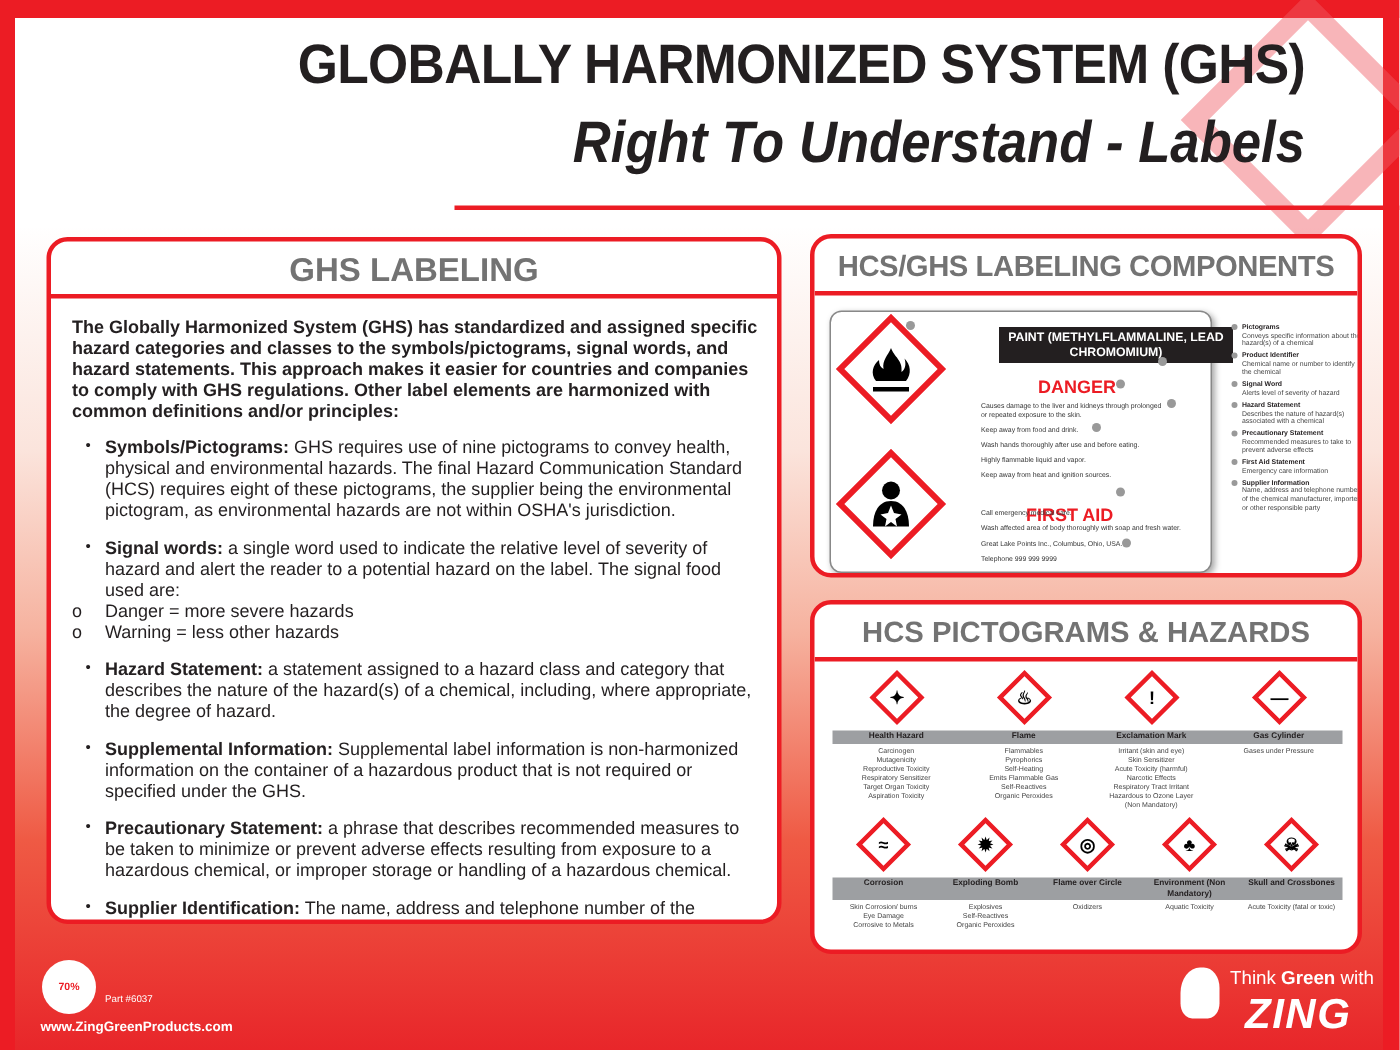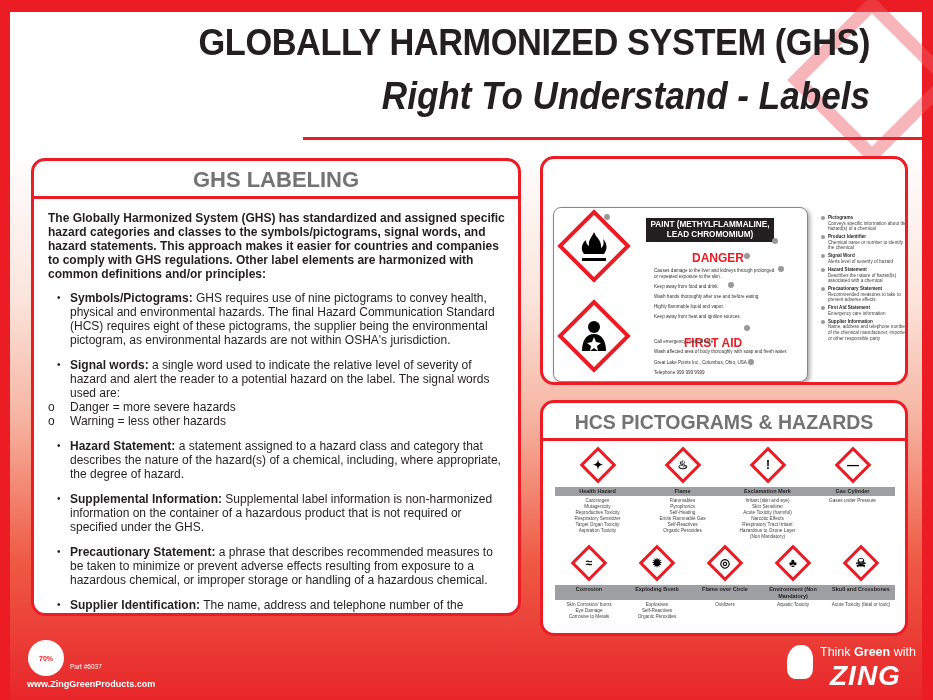--- a/index.html
+++ b/index.html
@@ -23,21 +23,21 @@
 .bul{position:relative;padding-left:22px;margin-bottom:11px}
 .bul::before{content:"\2022";position:absolute;left:9px;top:0;font-size:10px}
 .bul b{font-weight:bold}
 .sub{display:flex;padding-left:0}
 .sub span.o{width:22px;display:inline-block;margin-left:-22px}
 #comp{left:540px;top:156px;width:368px;height:229px}
 #comp .panel-head{font-size:19.5px;height:38px;line-height:38px;letter-spacing:-0.3px}
 .label-card{position:absolute;left:10px;top:48px;width:255px;height:175px;border:1px solid #888;border-radius:8px;box-shadow:2px 2px 4px rgba(0,0,0,.35);background:#fff}
 .diamond{position:absolute;background:#fff;border:4px solid #ec1c24;transform:rotate(45deg)}
 .dia-inner{position:absolute;left:0;top:0;width:100%;height:100%;transform:rotate(-45deg);display:flex;align-items:center;justify-content:center;color:#000;font-weight:bold}
-.prod-name{position:absolute;left:92px;top:10px;width:128px;background:#231f20;color:#fff;font-weight:bold;font-size:8.2px;text-align:center;line-height:10px;padding:2px 0}
+.prod-name{position:absolute;left:112px;top:10px;width:156px;background:#231f20;color:#fff;font-weight:bold;font-size:8.2px;text-align:center;line-height:10px;padding:2px 0}
 .sig{position:absolute;color:#ec1c24;font-weight:bold;font-size:12px}
 .tiny{position:absolute;font-size:4.6px;line-height:6.5px;color:#333;white-space:nowrap}
 .dot{position:absolute;width:6px;height:6px;border-radius:50%;background:#999}
 .callouts{position:absolute;left:278px;top:56px;width:86px;font-size:4.6px;line-height:5.6px;color:#444}
 .callouts .ci{position:relative;padding-left:7px;margin-bottom:2.4px}
 .callouts .ci::before{content:"";position:absolute;left:0;top:1px;width:4px;height:4px;border-radius:50%;background:#999}
 .callouts b{color:#231f20;font-weight:bold}
 #pict{left:540px;top:400px;width:368px;height:236px}
 #pict .panel-head{font-size:19.5px;height:38px;line-height:38px}
 .prow{position:absolute;left:12px;width:340px}
@@ -68,38 +68,39 @@
 <div class="ghost-diamond"></div>
 <div class="h1">GLOBALLY HARMONIZED SYSTEM (GHS)</div>
 <div class="h2">Right To Understand - Labels</div>
 <div class="title-rule"></div>
 
 <div class="panel" id="left">
   <div class="panel-head">GHS LABELING</div>
   <div class="left-body">
     <p class="intro">The Globally Harmonized System (GHS) has standardized and assigned specific hazard categories and classes to the symbols/pictograms, signal words, and hazard statements. This approach makes it easier for countries and companies to comply with GHS regulations. Other label elements are harmonized with common definitions and/or principles:</p>
     <div class="bul"><b>Symbols/Pictograms:</b><span> GHS requires use of nine pictograms to convey health, physical and environmental hazards. The final Hazard Communication Standard (HCS) requires eight of these pictograms, the supplier being the environmental pictogram, as environmental hazards are not within OSHA's jurisdiction.</span></div>
-    <div class="bul"><b>Signal words:</b><span> a single word used to indicate the relative level of severity of hazard and alert the reader to a potential hazard on the label. The signal words used are:</span>
+    <div class="bul"><b>Signal words:</b><span> a single word used to indicate the relative level of severity of hazard and alert the reader to a potential hazard on the label. The signal food used are:</span>
       <div class="sub">
           <span class="o">o</span>
           <span>Danger = more severe hazards</span>
         </div>
       <div class="sub">
           <span class="o">o</span>
           <span>Warning = less other hazards</span>
         </div>
     </div>
     <div class="bul"><b>Hazard Statement:</b><span> a statement assigned to a hazard class and category that describes the nature of the hazard(s) of a chemical, including, where appropriate, the degree of hazard.</span></div>
     <div class="bul"><b>Supplemental Information:</b><span> Supplemental label information is non-harmonized information on the container of a hazardous product that is not required or specified under the GHS.</span></div>
     <div class="bul"><b>Precautionary Statement:</b><span> a phrase that describes recommended measures to be taken to minimize or prevent adverse effects resulting from exposure to a hazardous chemical, or improper storage or handling of a hazardous chemical.</span></div>
     <div class="bul"><b>Supplier Identification:</b><span> The name, address and telephone number of the manufacturer or supplier of the product should be provided on the label.</span></div>
   </div>
 </div>
 
 <div class="panel" id="comp">
+  <div class="panel-head">HCS/GHS LABELING COMPONENTS</div>
   <div class="label-card">
     <div class="diamond" style="left:14px;top:12px;width:52px;height:52px">
       <div class="dia-inner">
           <svg width="30" height="32" viewBox="0 0 30 32">
             <path d="M15 2c2 6 8 8 7 16 3-2 3-6 2-9 4 4 5 10 1 15H5c-4-5-2-11 2-14 0 3 1 5 3 6-1-6 3-9 5-14z" fill="#000"></path>
             <rect x="3" y="28" width="24" height="3" fill="#000"></rect>
           </svg>
         </div>
     </div>
     <div class="diamond" style="left:14px;top:102px;width:52px;height:52px">

